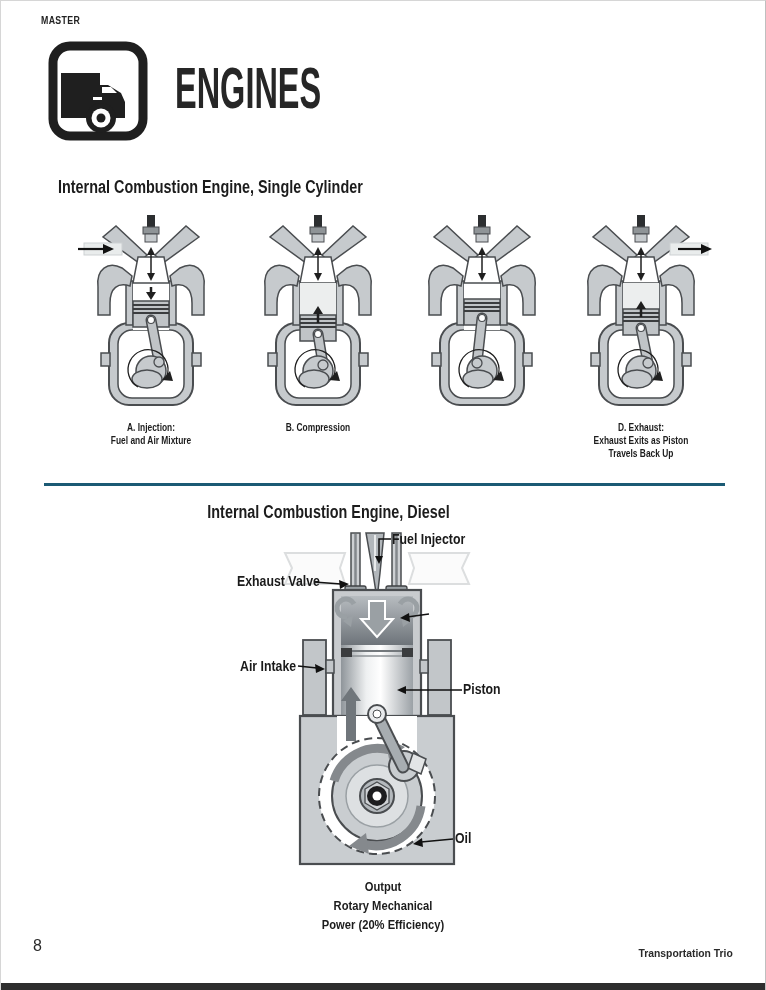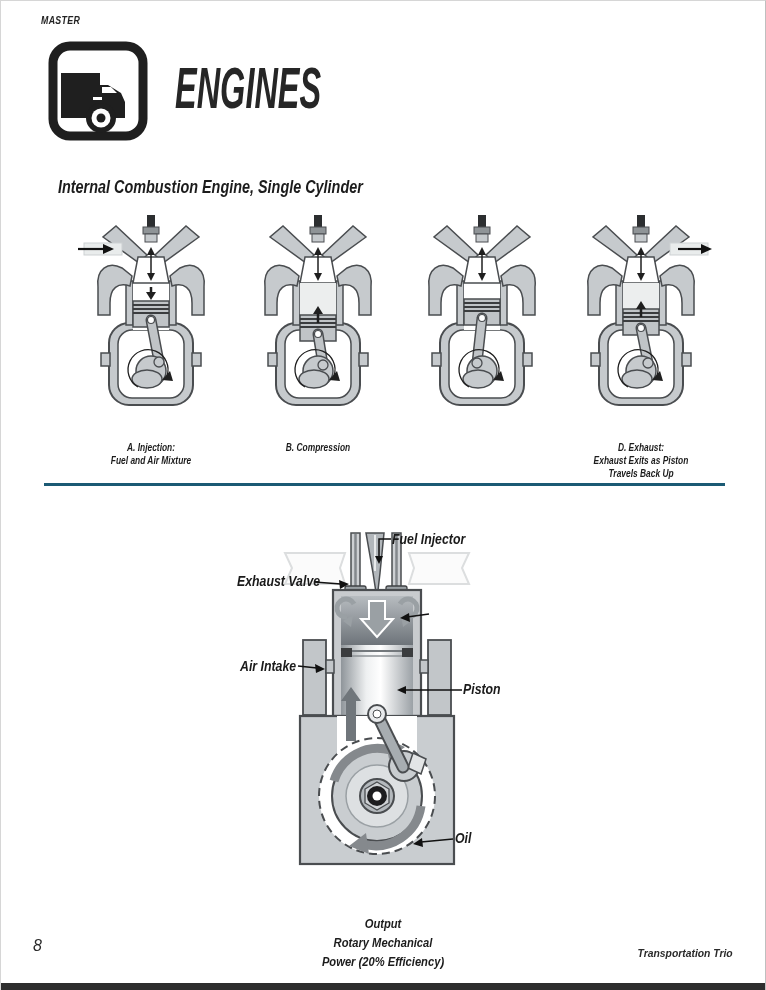--- a/index.html
+++ b/index.html
@@ -1,43 +1,43 @@
 <!DOCTYPE html>
 <html style="--divider: #1b5a74;"><head>
 <meta charset="utf-8">
 <style>
   html,body{margin:0;padding:0;background:#ffffff;}
   .page{
     position:relative;width:766px;height:990px;overflow:hidden;
     background:#ffffff;box-sizing:border-box;
     border-left:1px solid #d6d6d6;border-top:1px solid #d6d6d6;border-right:1px solid #bfbfbf;
-    font-family:"Liberation Sans", sans-serif;color:#1e1e1e;font-style:italic;
+    font-family:"Liberation Sans", sans-serif;color:#1e1e1e;
   }
   .abs{position:absolute;}
   .eyebrow{left:40px;top:13px;font-size:11px;font-weight:700;letter-spacing:.4px;
     transform:scaleX(.8);transform-origin:0 0;color:#232323;}
   .big-title{left:174px;top:56px;font-size:58px;font-weight:700;letter-spacing:0;
     line-height:62px;transform:scaleX(.56);transform-origin:0 0;color:#262626;white-space:nowrap;}
   .h1-single{left:57px;top:176px;font-size:18px;font-weight:700;white-space:nowrap;
     transform:scaleX(.80);transform-origin:0 0;color:#1c1c1c;}
   .h1-diesel{left:0;top:501px;width:656px;text-align:center;font-size:18px;font-weight:700;
     color:#1c1c1c;}
   .h1-diesel span{display:inline-block;transform:scaleX(.80);transform-origin:50% 50%;white-space:nowrap;}
   .engine-col{top:212px;width:160px;height:205px;}
-  .cap{top:440px;width:170px;text-align:center;font-size:10.5px;font-weight:700;
+  .cap{top:420px;width:170px;text-align:center;font-size:10.5px;font-weight:700;
     line-height:13px;color:#1c1c1c;}
   .cap span{display:block;transform:scaleX(.80);transform-origin:50% 50%;white-space:nowrap;}
   .cap span:empty{display:none;}
   .divider{left:43px;top:482px;width:681px;height:3px;background:var(--divider,#1b5a74);}
   .dlabel{font-size:14px;font-weight:700;color:#1a1a1a;white-space:nowrap;
     transform:scaleX(.88);transform-origin:0 50%;}
   .dlabel2{font-size:14px;font-weight:700;color:#1a1a1a;line-height:18px;}
   .dlabel2 span{display:block;transform:scaleX(.88);transform-origin:0 50%;white-space:nowrap;}
   .out-cap{left:262px;top:876px;width:240px;text-align:center;font-size:13px;font-weight:700;
-    line-height:19px;color:#1c1c1c;margin-top:37px;}
+    line-height:19px;color:#1c1c1c;}
   .out-cap span{display:block;transform:scaleX(.86);transform-origin:50% 50%;white-space:nowrap;}
   .pageno{left:32px;top:936px;font-size:16px;font-weight:400;color:#2a2a2a;}
   .footer-right{right:32px;top:946px;font-size:11.5px;font-weight:600;color:#2a2a2a;
     transform:scaleX(.9);transform-origin:100% 50%;white-space:nowrap;}
   .bottom-bar{left:0;bottom:0;width:766px;height:7px;background:#2e2e2e;}
   svg{display:block;}
 </style>
 </head>
 <body>
 
@@ -187,20 +187,23 @@
 
   </div>
   <div class="abs cap" style="left:555px;">
     <span>D. Exhaust:</span>
     <span>Exhaust Exits as Piston</span>
     <span>Travels Back Up</span>
   </div>
 
   <div class="abs divider"></div>
 
+  <div class="abs h1-diesel">
+    <span>Internal Combustion Engine, Diesel</span>
+  </div>
 
   <div class="abs" style="left:230px;top:525px;width:310px;height:355px;">
     <svg width="310" height="355" viewBox="230 525 310 355">
       <defs>
         <linearGradient id="chamberG" x1="0" y1="0" x2="0" y2="1">
           <stop offset="0" stop-color="#b7bcc0"></stop>
             <stop offset="1" stop-color="#6e747a"></stop>
         </linearGradient>
         <linearGradient id="pistonG" x1="0" y1="0" x2="1" y2="0">
           <stop offset="0" stop-color="#8f959a"></stop>

